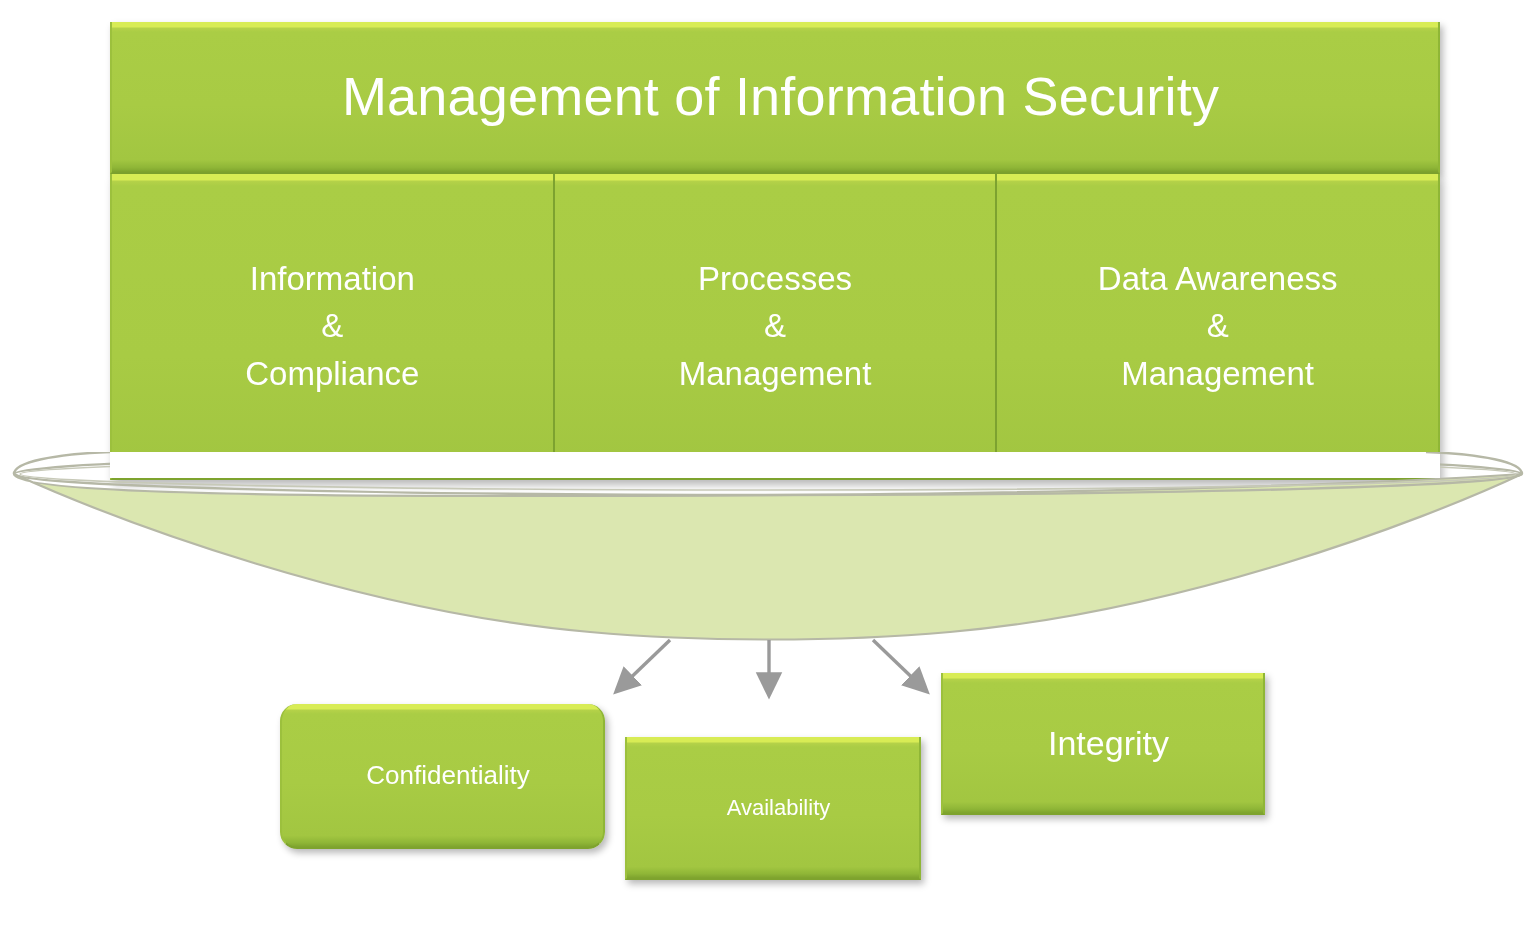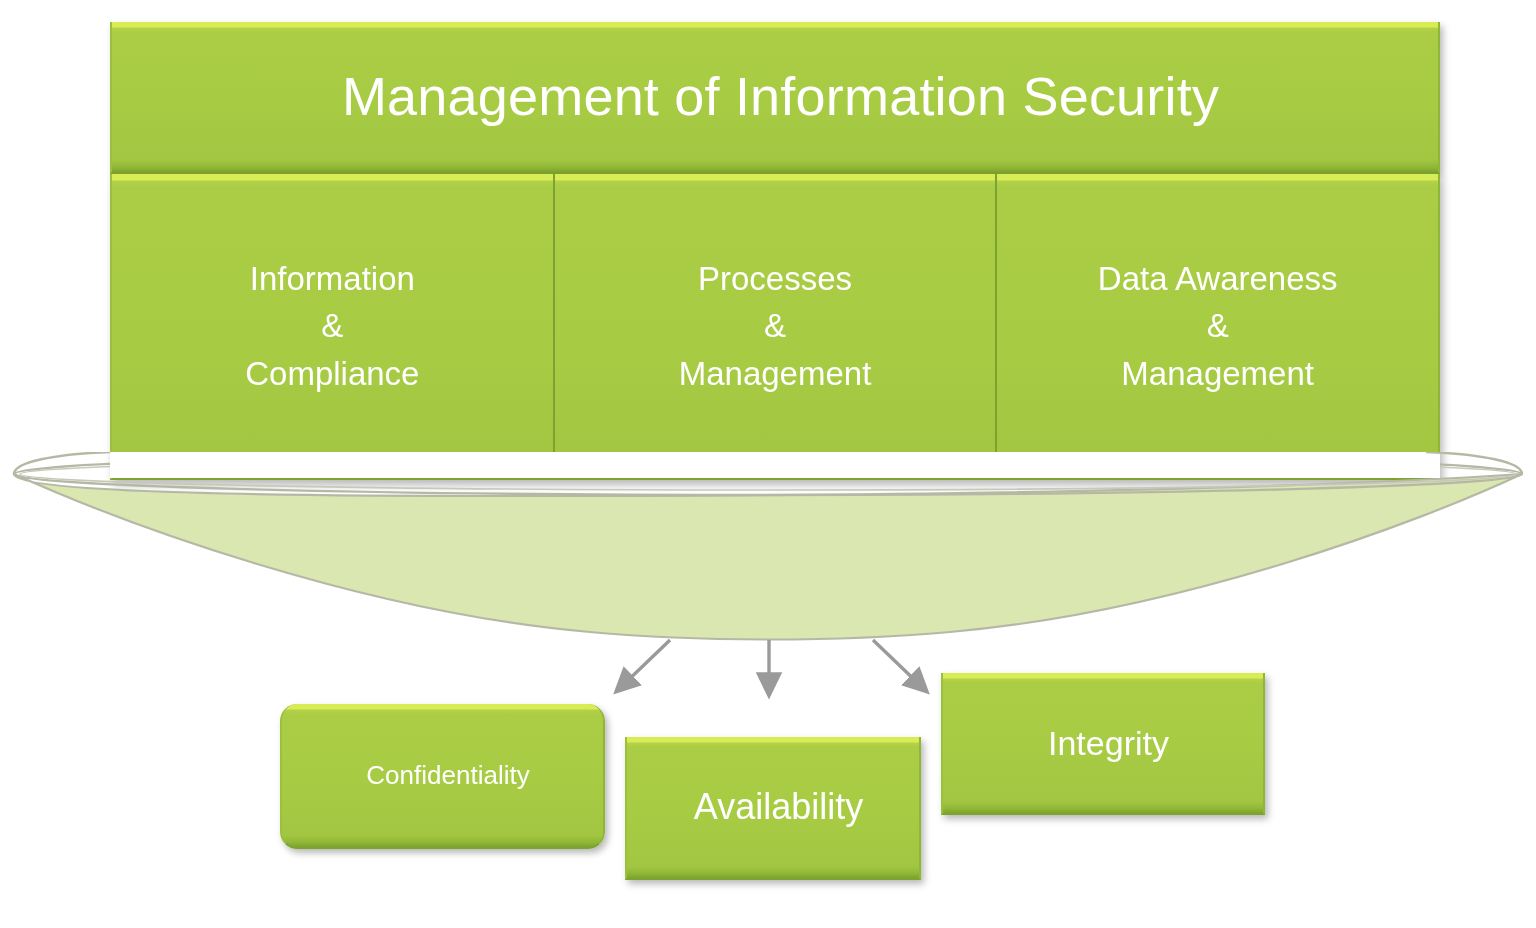--- a/index.html
+++ b/index.html
@@ -123,21 +123,21 @@
     width: 325px;
     height: 145px;
     font-size: 26px;
     border-radius: 17px;
   }
   #block-availability {
     left: 625px;
     top: 737px;
     width: 296px;
     height: 143px;
-    font-size: 36px;
+    font-size: 22px;
   }
   #block-integrity {
     left: 941px;
     top: 673px;
     width: 324px;
     height: 142px;
     font-size: 34px;
   }
 </style>
 </head>

